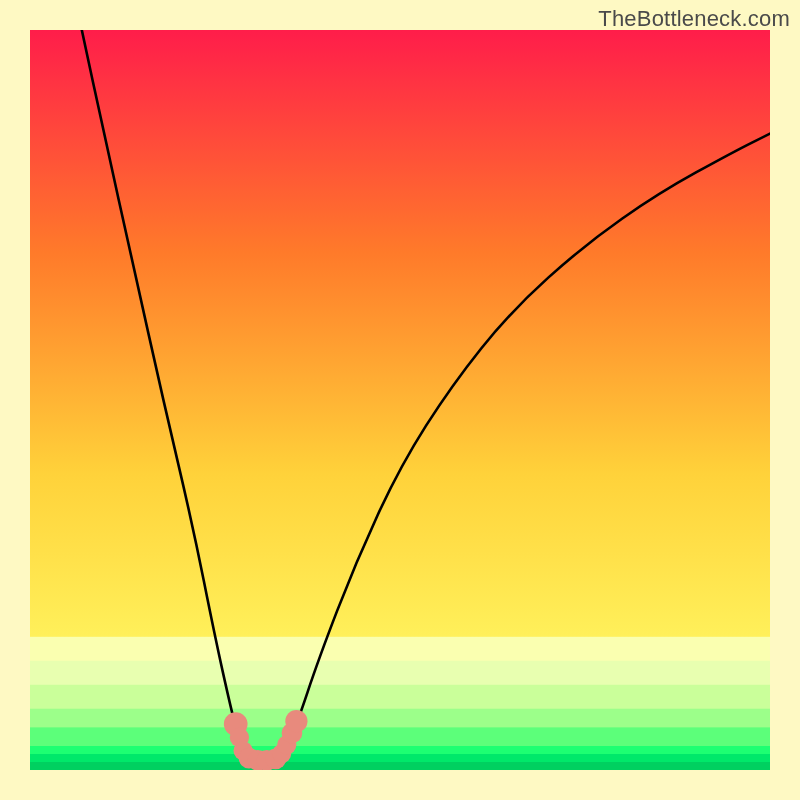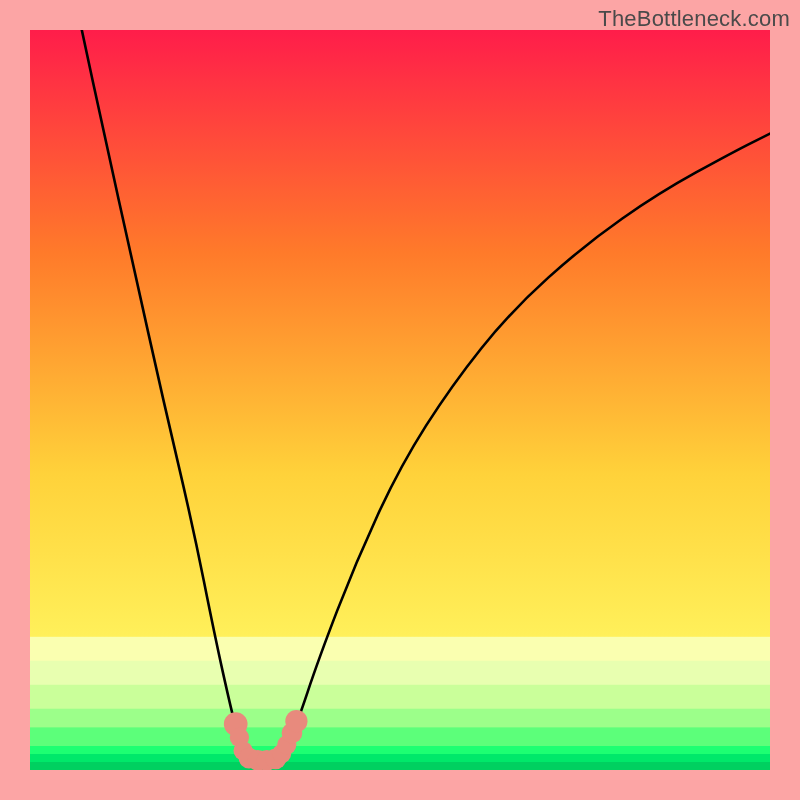--- a/index.html
+++ b/index.html
@@ -11,21 +11,21 @@
     overflow: hidden;
     position: relative;
     font-family: Arial, Helvetica, sans-serif;
   }
   .frame {
     position: absolute;
     left: 0;
     top: 0;
     width: 800px;
     height: 800px;
-    background: #fca5a5;
+    background: #fef9c3;
   }
   .watermark {
     position: absolute;
     right: 10px;
     top: 6px;
     color: #4a4a4a;
     font-size: 22px;
     font-weight: 500;
     letter-spacing: 0.2px;
     z-index: 10;

